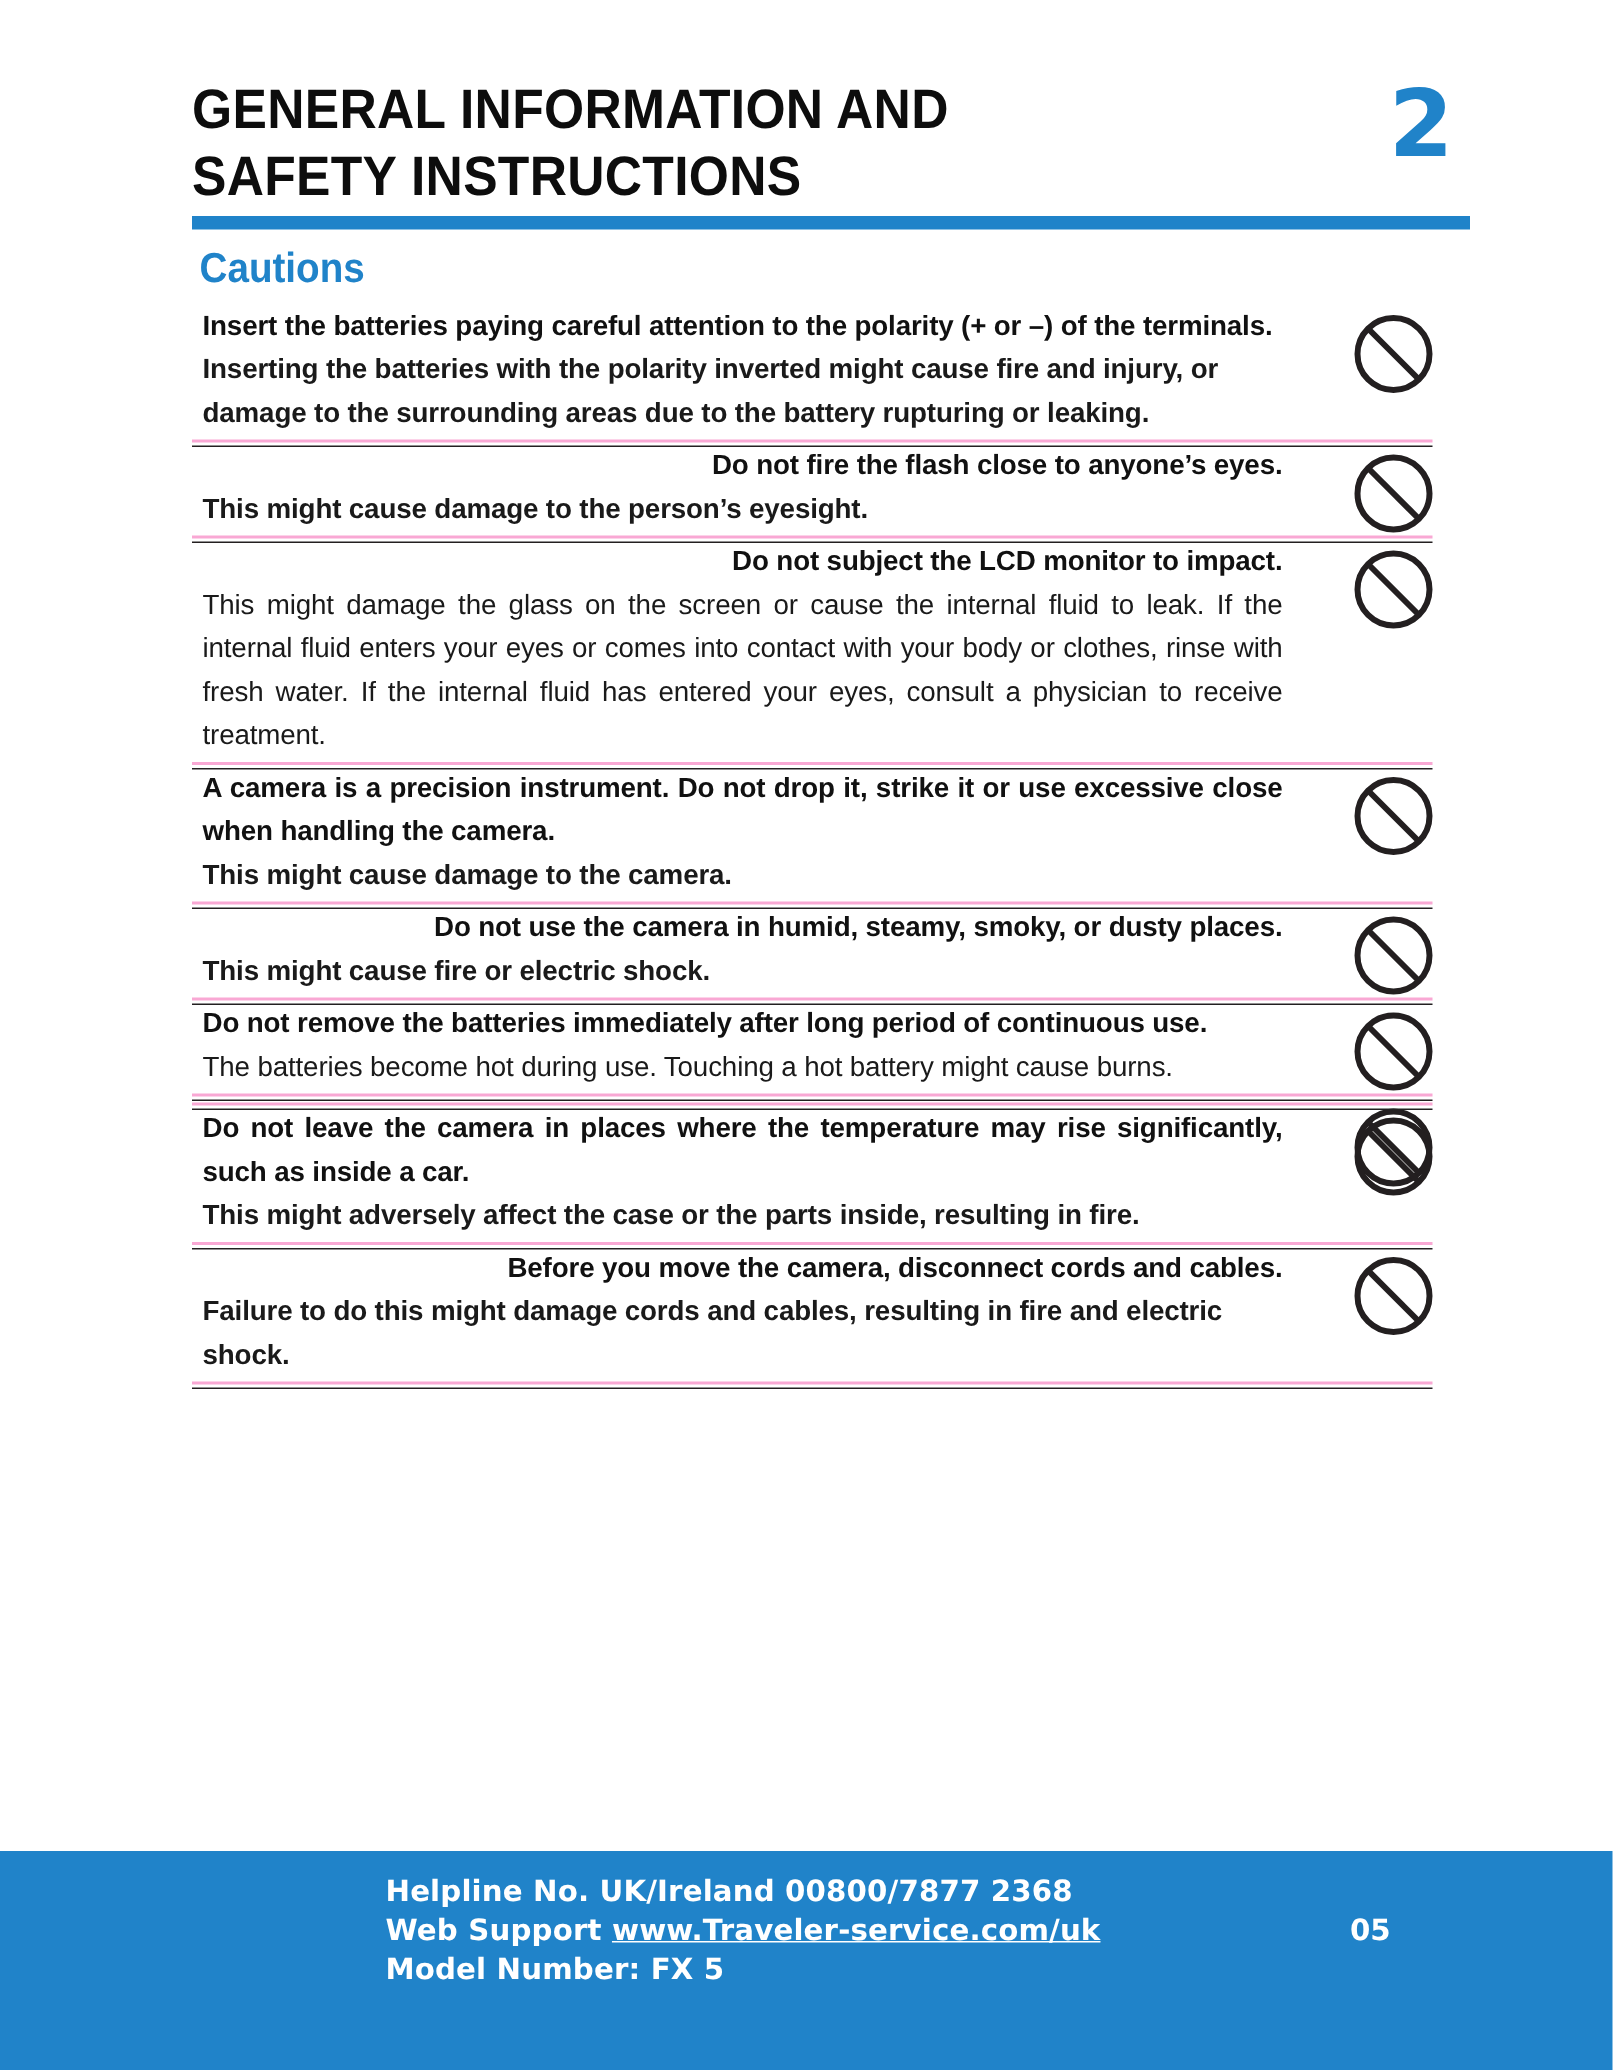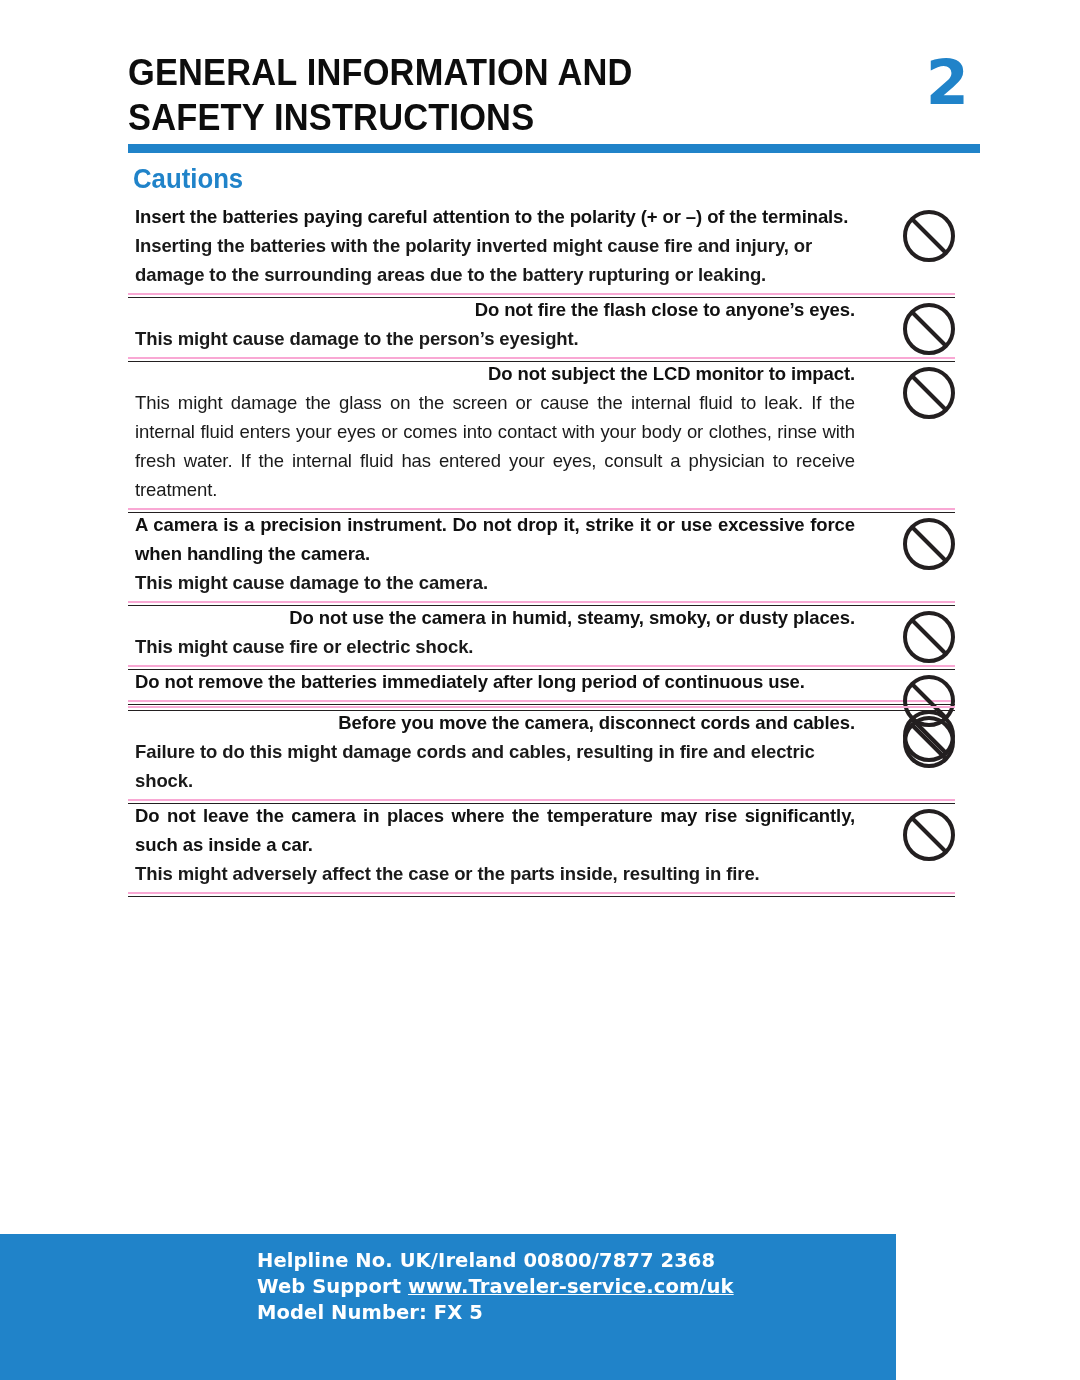--- a/index.html
+++ b/index.html
@@ -137,21 +137,21 @@
   }
   .caution-icon svg {
     display: block;
   }
 
   
   .footer {
     position: absolute;
     left: 0;
     top: 1234px;
-    width: 896px;
+    width: 1075px;
     height: 146px;
     background: #2083c9;
   }
   .footer-inner {
     position: absolute;
     left: 257px;
     top: 14px;
     width: 700px;
   }
   .footer-line {
@@ -226,21 +226,21 @@
       <span class="caution-icon">
         <svg viewBox="0 0 56 56" width="56" height="56" aria-hidden="true">
           <circle cx="28" cy="28" r="24" fill="none" stroke="#231f20" stroke-width="4"></circle>
           <line x1="11" y1="11" x2="45" y2="45" stroke="#231f20" stroke-width="4"></line>
         </svg>
       </span>
       <span class="rule-thin"></span>
     </div>
     <div class="caution-row">
       <div class="caution-text">
-        <p class="caution-title">A camera is a precision instrument. Do not drop it, strike it or use excessive force when handling the camera.</p>
+        <p class="caution-title">A camera is a precision instrument. Do not drop it, strike it or use excessive close when handling the camera.</p>
         <p class="caution-body nojustify">This might cause damage to the camera.</p>
       </div>
       <span class="caution-icon">
         <svg viewBox="0 0 56 56" width="56" height="56" aria-hidden="true">
           <circle cx="28" cy="28" r="24" fill="none" stroke="#231f20" stroke-width="4"></circle>
           <line x1="11" y1="11" x2="45" y2="45" stroke="#231f20" stroke-width="4"></line>
         </svg>
       </span>
       <span class="rule-thin"></span>
     </div>
@@ -253,55 +253,56 @@
         <svg viewBox="0 0 56 56" width="56" height="56" aria-hidden="true">
           <circle cx="28" cy="28" r="24" fill="none" stroke="#231f20" stroke-width="4"></circle>
           <line x1="11" y1="11" x2="45" y2="45" stroke="#231f20" stroke-width="4"></line>
         </svg>
       </span>
       <span class="rule-thin"></span>
     </div>
     <div class="caution-row">
       <div class="caution-text">
         <p class="caution-title">Do not remove the batteries immediately after long period of continuous use.</p>
-      </div>
-      <span class="caution-icon">
-        <svg viewBox="0 0 56 56" width="56" height="56" aria-hidden="true">
-          <circle cx="28" cy="28" r="24" fill="none" stroke="#231f20" stroke-width="4"></circle>
-          <line x1="11" y1="11" x2="45" y2="45" stroke="#231f20" stroke-width="4"></line>
-        </svg>
-      </span>
-      <span class="rule-thin"></span>
-    </div>
-    <div class="caution-row">
+        <p class="caution-body">The batteries become hot during use. Touching a hot battery might cause burns.</p>
+      </div>
+      <span class="caution-icon">
+        <svg viewBox="0 0 56 56" width="56" height="56" aria-hidden="true">
+          <circle cx="28" cy="28" r="24" fill="none" stroke="#231f20" stroke-width="4"></circle>
+          <line x1="11" y1="11" x2="45" y2="45" stroke="#231f20" stroke-width="4"></line>
+        </svg>
+      </span>
+      <span class="rule-thin"></span>
+    </div>
+    <div class="caution-row">
+      <span class="caution-icon">
+        <svg viewBox="0 0 56 56" width="56" height="56" aria-hidden="true">
+          <circle cx="28" cy="28" r="24" fill="none" stroke="#231f20" stroke-width="4"></circle>
+          <line x1="11" y1="11" x2="45" y2="45" stroke="#231f20" stroke-width="4"></line>
+        </svg>
+      </span>
+      <span class="rule-thin"></span>
+    </div>
+    <div class="caution-row">
+      <div class="caution-text">
+        <p class="caution-title">Do not leave the camera in places where the temperature may rise significantly, such as inside a car.</p>
+        <p class="caution-body nojustify">This might adversely affect the case or the parts inside, resulting in fire.</p>
+      </div>
       <span class="caution-icon">
         <svg viewBox="0 0 56 56" width="56" height="56" aria-hidden="true">
           <circle cx="28" cy="28" r="24" fill="none" stroke="#231f20" stroke-width="4"></circle>
           <line x1="11" y1="11" x2="45" y2="45" stroke="#231f20" stroke-width="4"></line>
         </svg>
       </span>
       <span class="rule-thin"></span>
     </div>
     <div class="caution-row">
       <div class="caution-text">
         <p class="caution-title nojustify">Before you move the camera, disconnect cords and cables.</p>
         <p class="caution-body nojustify">Failure to do this might damage cords and cables, resulting in fire and electric shock.</p>
-      </div>
-      <span class="caution-icon">
-        <svg viewBox="0 0 56 56" width="56" height="56" aria-hidden="true">
-          <circle cx="28" cy="28" r="24" fill="none" stroke="#231f20" stroke-width="4"></circle>
-          <line x1="11" y1="11" x2="45" y2="45" stroke="#231f20" stroke-width="4"></line>
-        </svg>
-      </span>
-      <span class="rule-thin"></span>
-    </div>
-    <div class="caution-row">
-      <div class="caution-text">
-        <p class="caution-title">Do not leave the camera in places where the temperature may rise significantly, such as inside a car.</p>
-        <p class="caution-body nojustify">This might adversely affect the case or the parts inside, resulting in fire.</p>
       </div>
       <span class="caution-icon">
         <svg viewBox="0 0 56 56" width="56" height="56" aria-hidden="true">
           <circle cx="28" cy="28" r="24" fill="none" stroke="#231f20" stroke-width="4"></circle>
           <line x1="11" y1="11" x2="45" y2="45" stroke="#231f20" stroke-width="4"></line>
         </svg>
       </span>
       <span class="rule-thin"></span>
     </div>
   </div>

